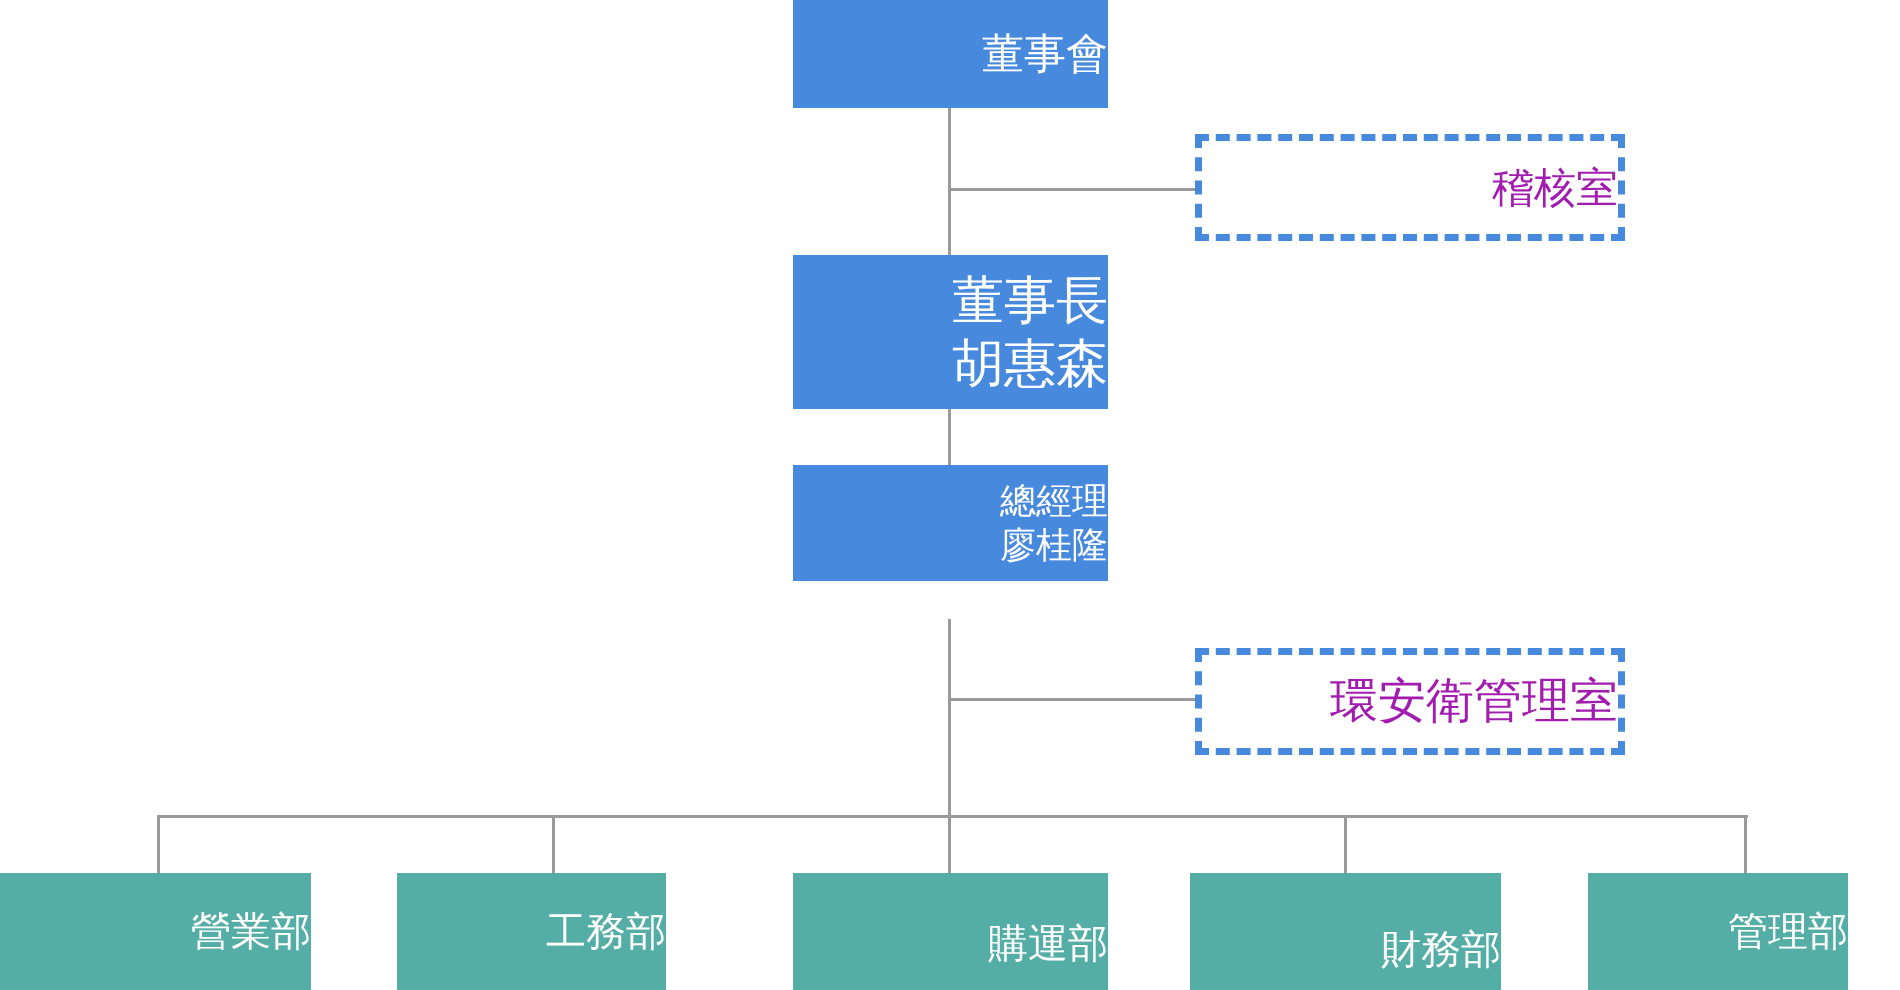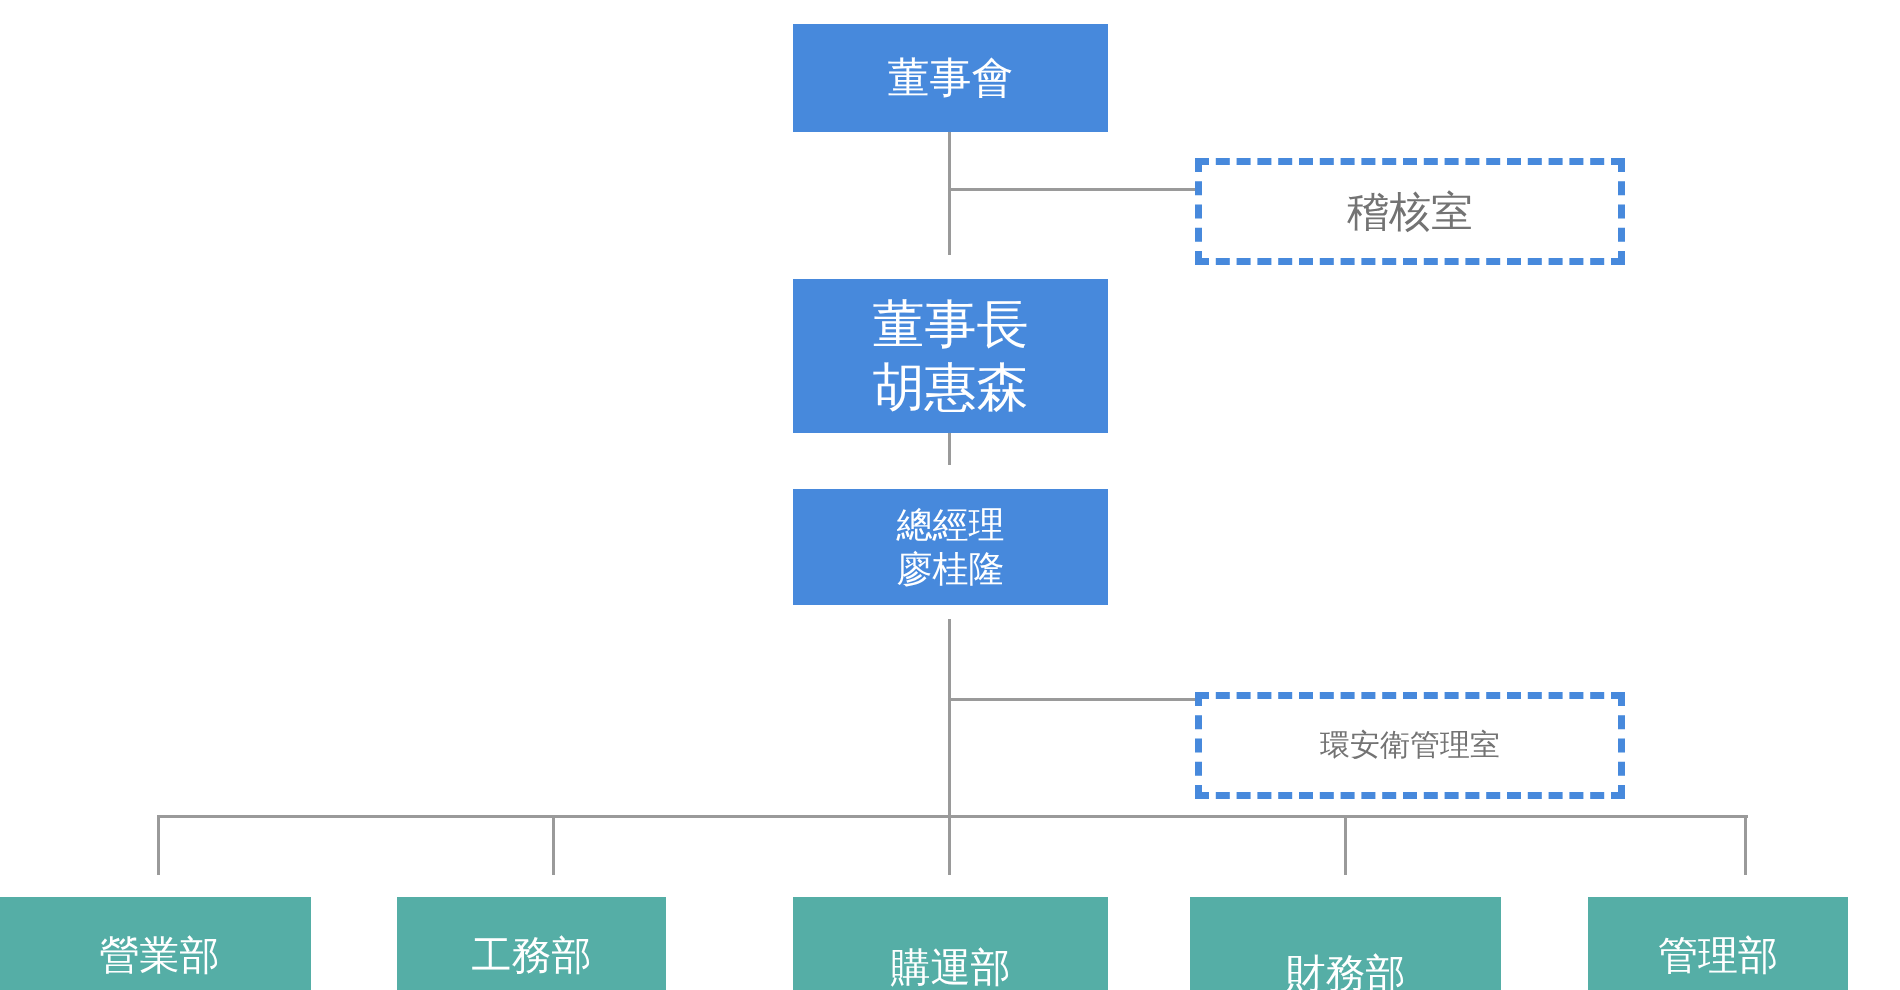--- a/index.html
+++ b/index.html
@@ -18,38 +18,37 @@
     background: #ffffff;
     overflow: hidden;
   }
 
   
   .node {
     position: absolute;
     box-sizing: border-box;
     display: flex;
     flex-direction: column;
-    align-items: center;
+    align-items: flex-end;
     justify-content: center;
     text-align: center;
     line-height: 1.22;
     z-index: 3;
-    margin-top: 24px;
   }
   .node-solid {
     color: #ffffff;
     font-weight: 400;
   }
   .node-blue   { background: #4789DC; }
   .node-green  { background: #55AEA6; }
 
   .node-dashed {
     background: transparent;
     border: 7px dashed #4789DC;
-    color: #737373;
+    color: #a21caf;
   }
 
   .node-line {
     display: block;
     white-space: nowrap;
   }
 
   
   .conn {
     position: absolute;
@@ -93,21 +92,21 @@
   <div class="node node-solid node-blue" style="left:793px; top:255px; width:315px; height:154px; font-size:52px;">
     <span class="node-line">董事長</span>
     <span class="node-line">胡惠森</span>
   </div>
 
   <div class="node node-solid node-blue" style="left:793px; top:465px; width:315px; height:116px; font-size:36px;">
     <span class="node-line">總經理</span>
     <span class="node-line">廖桂隆</span>
   </div>
 
-  <div class="node node-dashed" style="left:1195px; top:668px; width:430px; height:107px; font-size:30px;">
+  <div class="node node-dashed" style="left:1195px; top:648px; width:430px; height:107px; font-size:48px;">
     <span class="node-line">環安衛管理室</span>
   </div>
 
   <div class="node node-solid node-green" style="left:0px; top:873px; width:311px; height:117px; font-size:40px;padding-left:8px;">
     <span class="node-line">營業部</span>
   </div>
 
   <div class="node node-solid node-green" style="left:397px; top:873px; width:269px; height:117px; font-size:40px;">
     <span class="node-line">工務部</span>
   </div>

